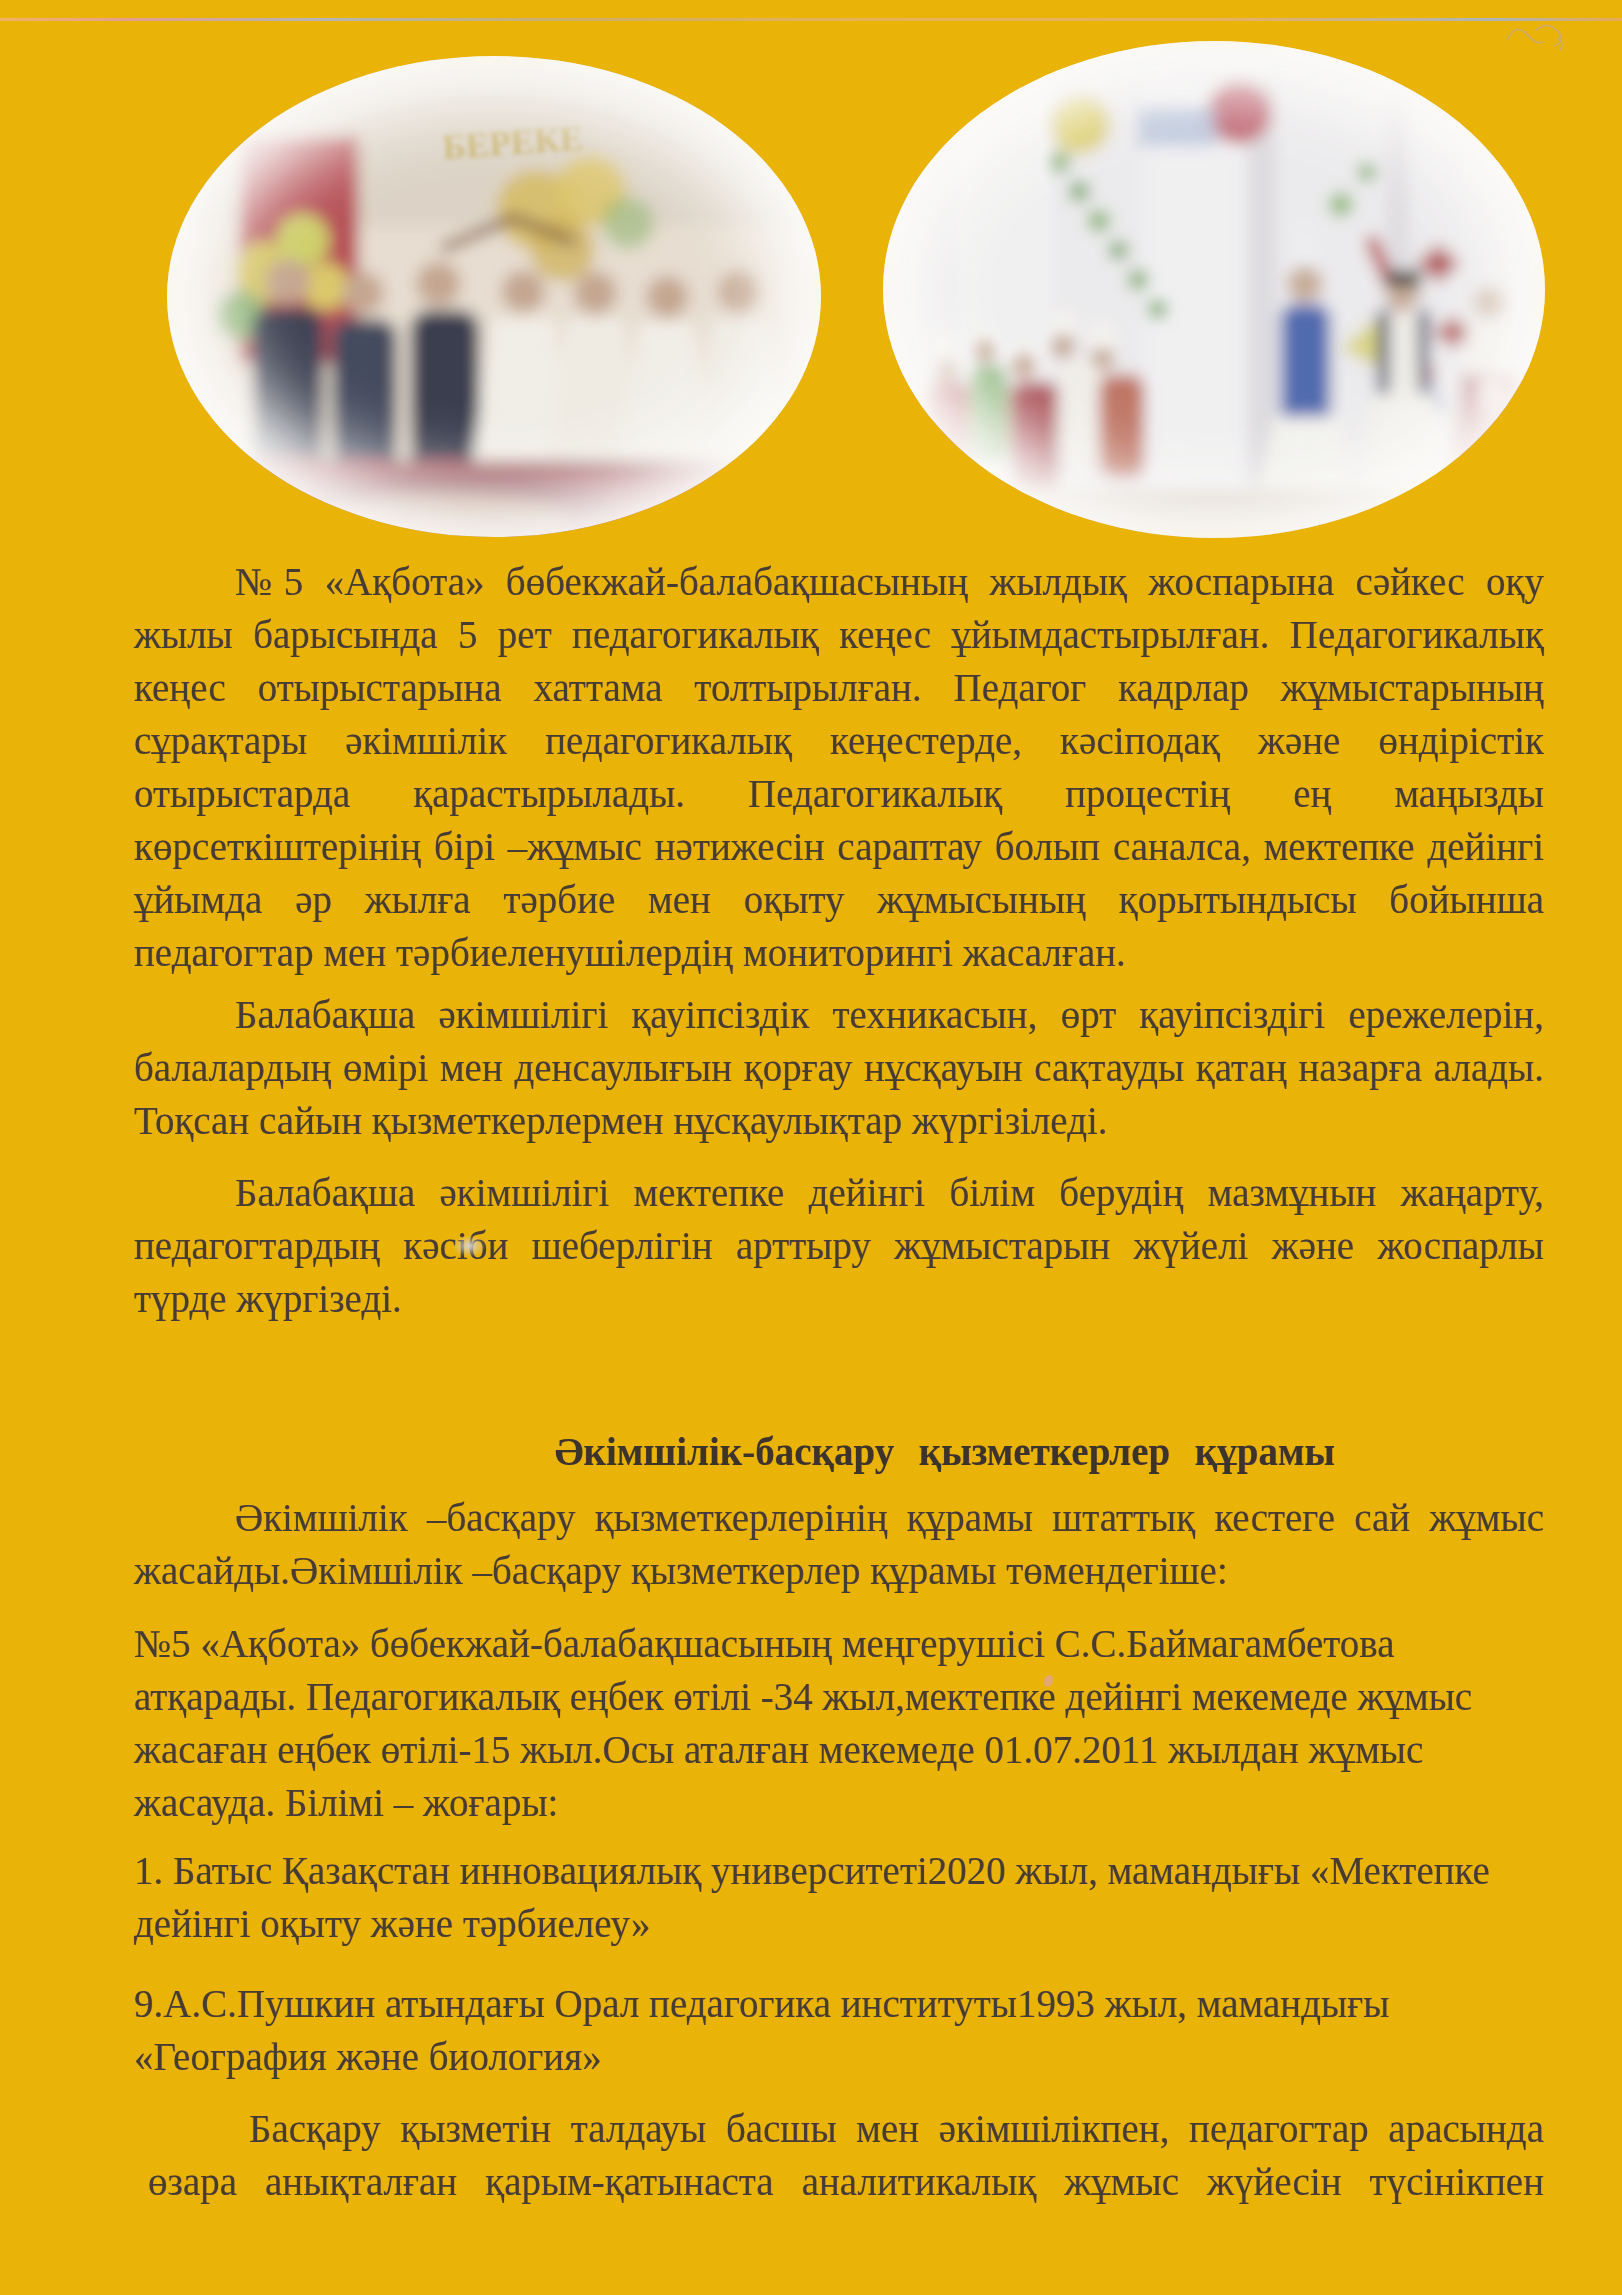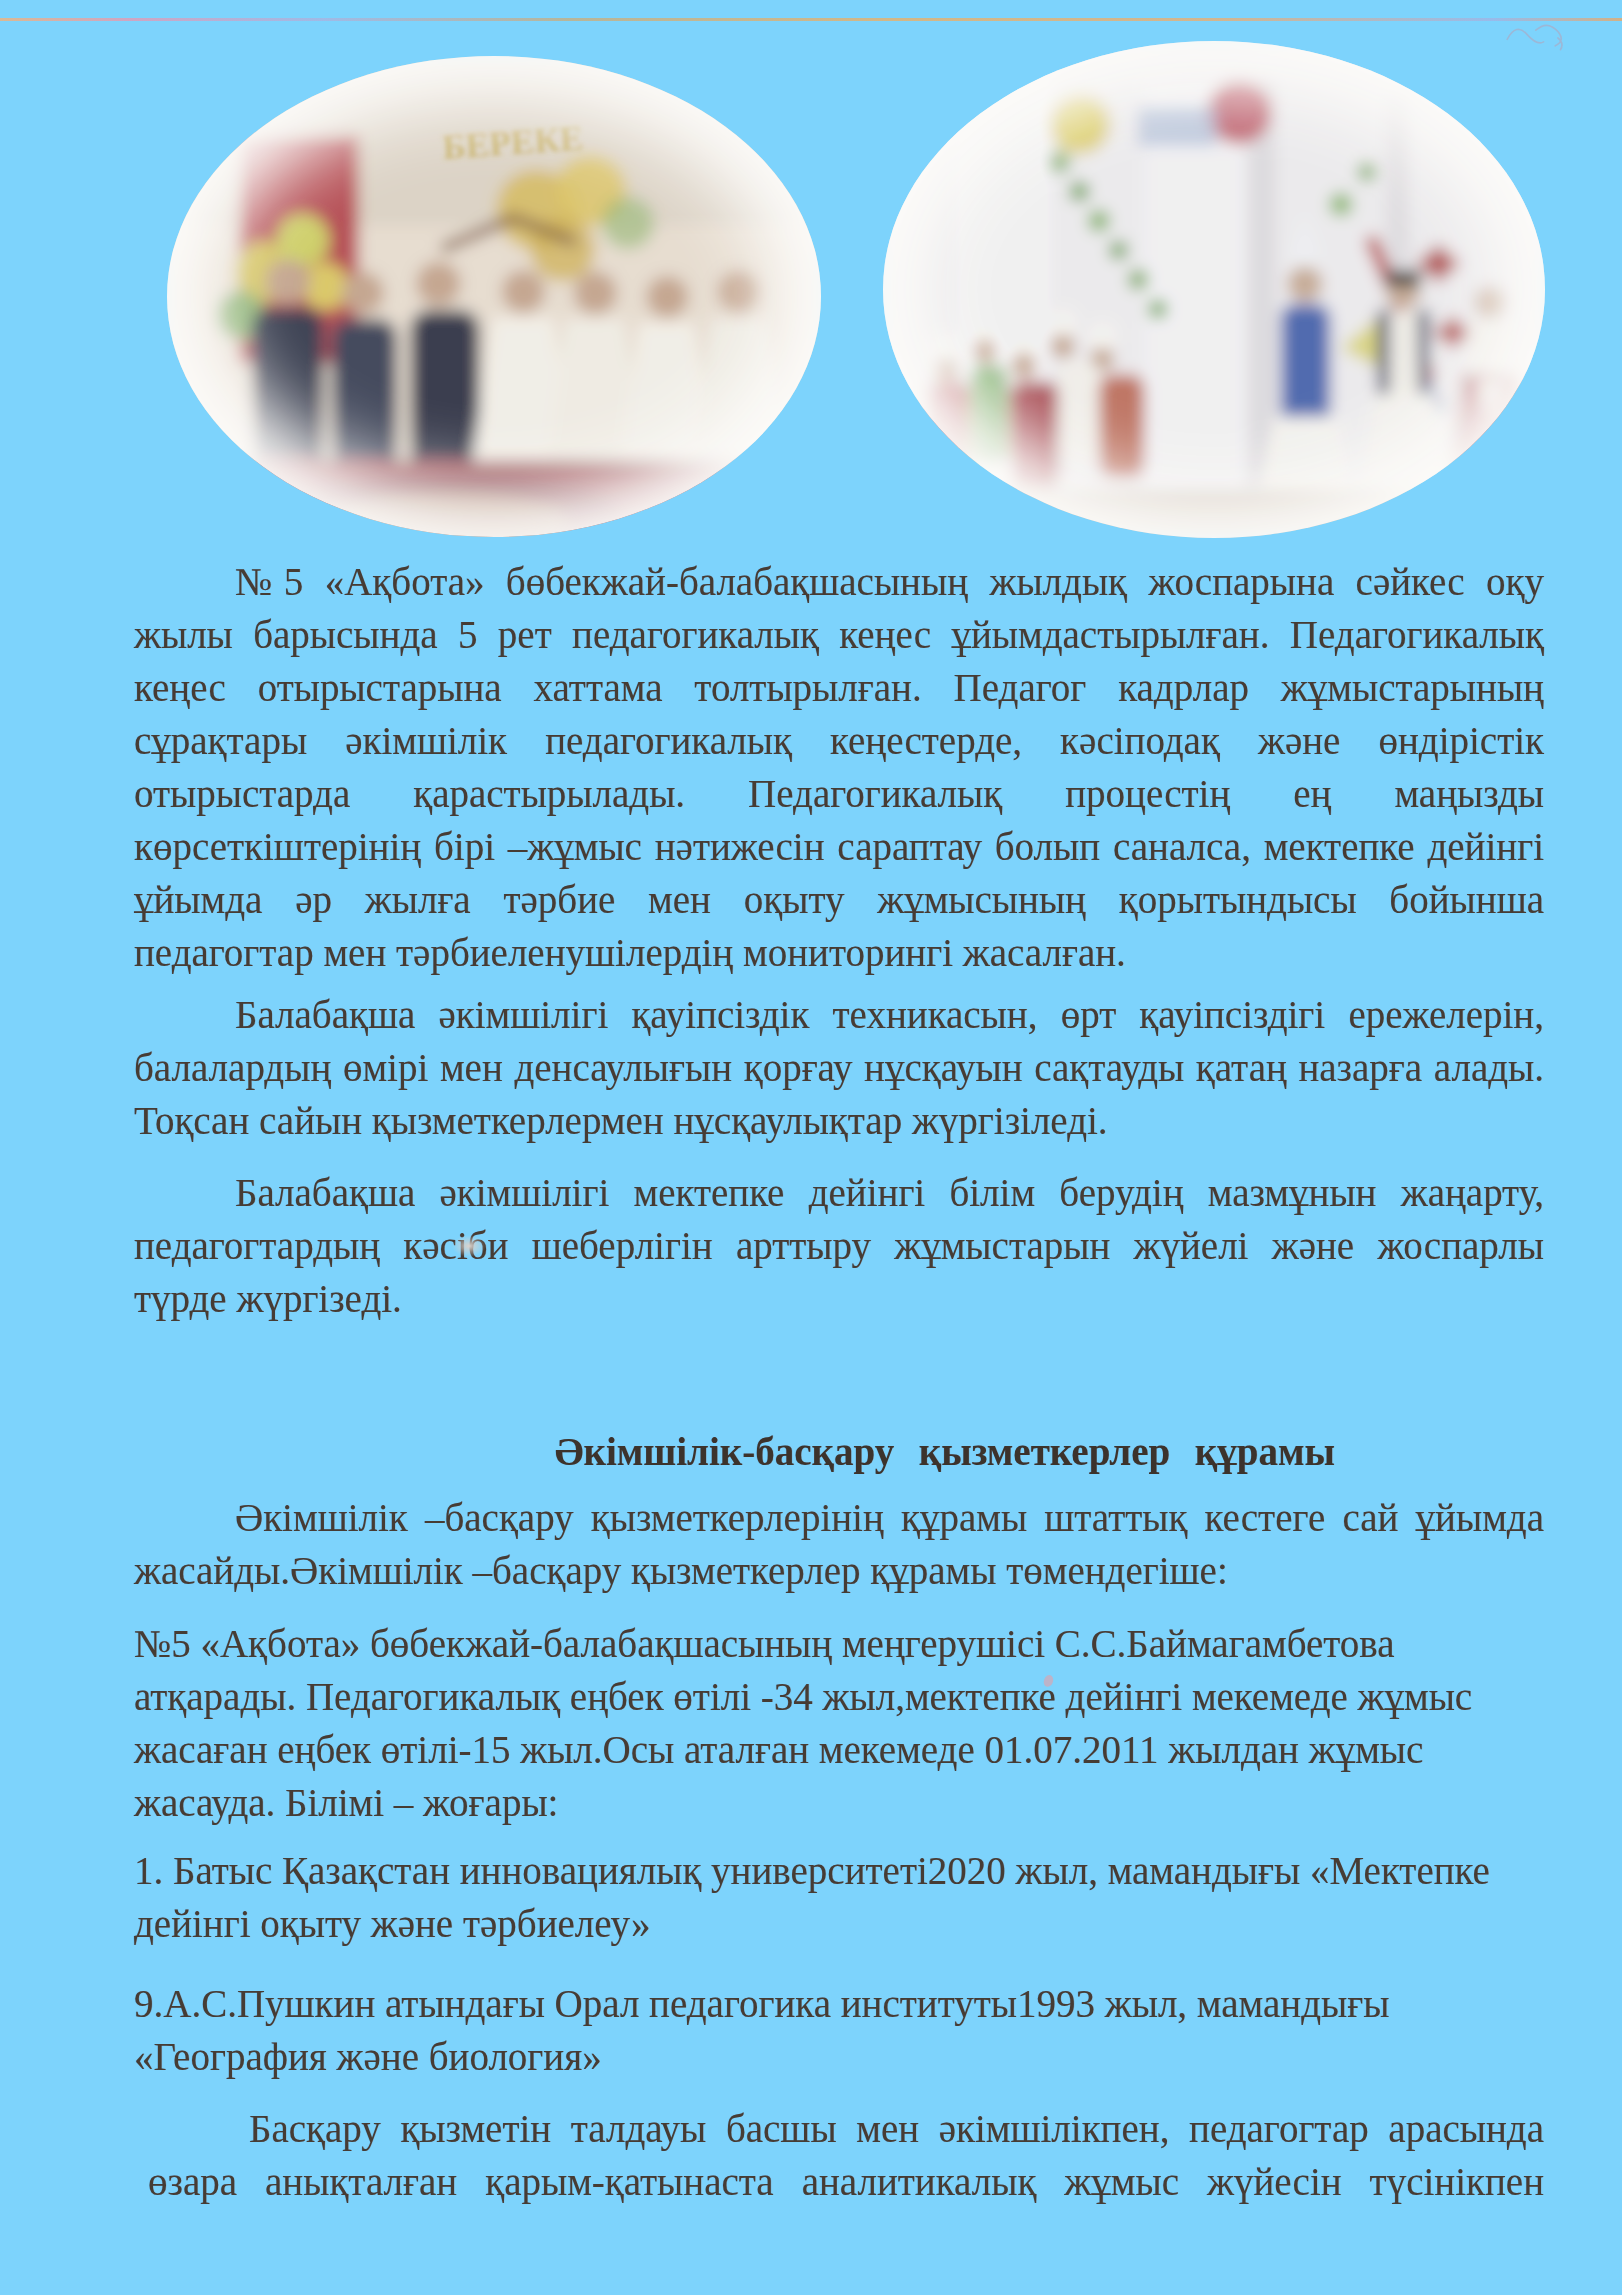--- a/index.html
+++ b/index.html
@@ -1,19 +1,19 @@
 <!DOCTYPE html>
 <html lang="kk" style="font-size:10.5px"><head>
 <meta charset="utf-8">
 <style>
   html,body { margin:0; padding:0; }
   .page {
     position:relative;
     width:1623px; height:2295px;
-    background:#7dd3fc;
+    background:#eab308;
     font-family:"Liberation Serif","DejaVu Serif",serif;
     color:#463c34;
     overflow:hidden;
   }
   
   .scan-line {
     position:absolute; left:0; top:18.3px; width:1623px; height:2.6px;
     background:linear-gradient(90deg,#f2b27a 0%,#e39ab4 8%,#a8b4e0 20%,#c5ae82 35%,#e8b06a 55%,#e8ae74 75%,#9fb5e6 92%,#e8a868 100%);
     opacity:.8;
   }
@@ -207,21 +207,21 @@
       </g>
     </svg>
     <div class="vignette"></div>
   </div>
 
   <main class="content">
     <p class="para justify indent mb14">№5 «Ақбота» бөбекжай-балабақшасының жылдық жоспарына сәйкес оқу жылы барысында 5 рет педагогикалық кеңес ұйымдастырылған. Педагогикалық кеңес отырыстарына хаттама толтырылған. Педагог кадрлар жұмыстарының сұрақтары әкімшілік педагогикалық кеңестерде, кәсіподақ және өндірістік отырыстарда қарастырылады. Педагогикалық процестің ең маңызды көрсеткіштерінің бірі –жұмыс нәтижесін сараптау болып саналса, мектепке дейінгі ұйымда әр жылға тәрбие мен оқыту жұмысының қорытындысы бойынша педагогтар мен тәрбиеленушілердің мониторингі жасалған.</p>
     <p class="para justify indent mb29">Балабақша әкімшілігі қауіпсіздік техникасын, өрт қауіпсіздігі ережелерін, балалардың өмірі мен денсаулығын қорғау нұсқауын сақтауды қатаң назарға алады. Тоқсан сайын қызметкерлермен нұсқаулықтар жүргізіледі.</p>
     <p class="para justify indent mb153">Балабақша әкімшілігі мектепке дейінгі білім берудің мазмұнын жаңарту, педагогтардың кәсіби шеберлігін арттыру жұмыстарын жүйелі және жоспарлы түрде жүргізеді.</p>
     <h2 class="heading">Әкімшілік-басқару қызметкерлер құрамы</h2>
-    <p class="para justify indent mb30">Әкімшілік –басқару қызметкерлерінің құрамы штаттық кестеге сай ұйымда жасайды.Әкімшілік –басқару қызметкерлер құрамы төмендегіше:</p>
+    <p class="para justify indent mb30">Әкімшілік –басқару қызметкерлерінің құрамы штаттық кестеге сай жұмыс жасайды.Әкімшілік –басқару қызметкерлер құрамы төмендегіше:</p>
     <p class="para leftal mb23">№5 «Ақбота» бөбекжай-балабақшасының меңгерушісі С.С.Баймагамбетова атқарады. Педагогикалық еңбек өтілі -34 жыл,мектепке дейінгі мекемеде жұмыс жасаған еңбек өтілі-15 жыл.Осы аталған мекемеде 01.07.2011 жылдан жұмыс жасауда. Білімі – жоғары:</p>
     <p class="para leftal mb41">1. Батыс Қазақстан инновациялық университеті2020 жыл, мамандығы «Мектепке дейінгі оқыту және тәрбиелеу»</p>
     <p class="para leftal mb30">9.А.С.Пушкин атындағы Орал педагогика институты1993 жыл, мамандығы «География және биология»</p>
     <p class="para indent last-justify">Басқару қызметін талдауы басшы мен әкімшілікпен, педагогтар арасында өзара анықталған қарым-қатынаста аналитикалық жұмыс жүйесін түсінікпен</p>
   </main>
 
   <div class="smudge"></div>
   <div class="pink-dot"></div>
 
 </div>

